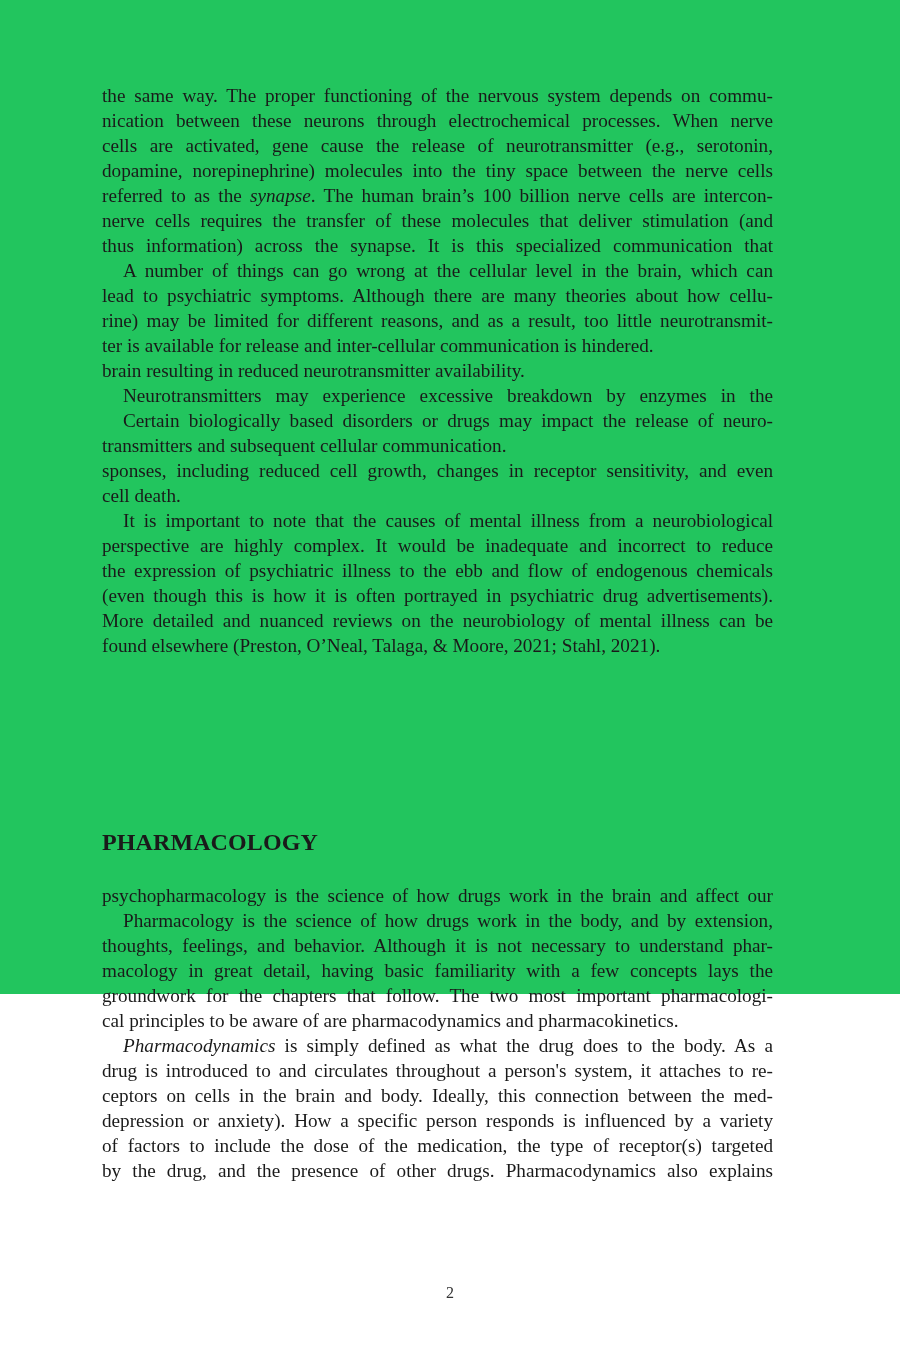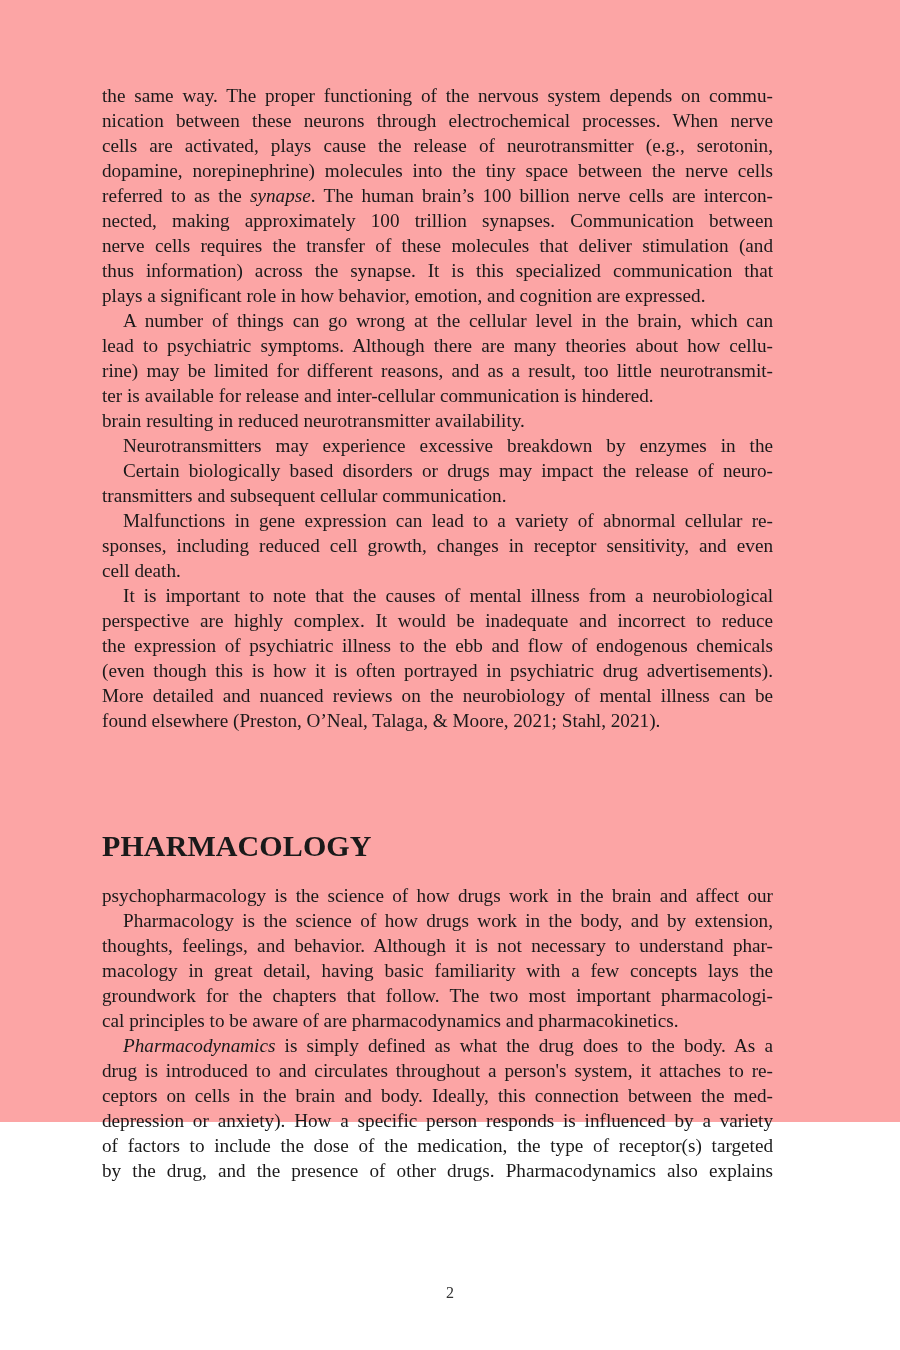--- a/index.html
+++ b/index.html
@@ -1,48 +1,45 @@
 <!DOCTYPE html>
 <html><head>
 <meta charset="utf-8">
 <style>
   html, body { margin: 0; padding: 0; background: #ffffff; }
   body { width: 900px; height: 1350px; position: relative; overflow: hidden; }
-  .page { position: absolute; left: 0; top: 0; width: 900px; height: 1122px; background: #fca5a5; text-decoration: underline; }
+  .page { position: absolute; left: 0; top: 0; width: 900px; height: 994px; background: #22c55e; text-decoration: underline; }
   .text-block { position: absolute; left: 102px; width: 671px; font-family: "Liberation Serif", serif; font-size: 19.2px; color: #1a1a1a; }
   .line { height: 25px; line-height: 25px; white-space: nowrap; text-align: justify; text-align-last: justify; overflow: visible; }
   .line.last { text-align-last: left; }
   .line.indent { padding-left: 21px; }
-  .heading { position: absolute; left: 102px; top: 829px; font-family: "Liberation Serif", serif; font-weight: bold; font-size: 30px; color: #1a1a1a; letter-spacing: 0.1px; }
+  .heading { position: absolute; left: 102px; top: 829px; font-family: "Liberation Serif", serif; font-weight: bold; font-size: 24px; color: #1a1a1a; letter-spacing: 0.1px; }
   .page-number { position: absolute; left: 0; width: 900px; top: 1284px; text-align: center; font-family: "Liberation Serif", serif; font-size: 16px; color: #333; }
   em { font-style: italic; }
 </style>
 </head>
 <body>
 
 <div class="page">
   <div class="text-block" id="block1" style="top:83px;">
       <div class="line">the same way. The proper functioning of the nervous system depends on commu-</div>
       <div class="line">nication between these neurons through electrochemical processes. When nerve</div>
-      <div class="line">cells are activated, plays cause the release of neurotransmitter (e.g., serotonin,</div>
+      <div class="line">cells are activated, gene cause the release of neurotransmitter (e.g., serotonin,</div>
       <div class="line">dopamine, norepinephrine) molecules into the tiny space between the nerve cells</div>
       <div class="line">referred to as the <em>synapse</em>. The human brain’s 100 billion nerve cells are intercon-</div>
-      <div class="line">nected, making approximately 100 trillion synapses. Communication between</div>
       <div class="line">nerve cells requires the transfer of these molecules that deliver stimulation (and</div>
       <div class="line">thus information) across the synapse. It is this specialized communication that</div>
-      <div class="line last">plays a significant role in how behavior, emotion, and cognition are expressed.</div>
       <div class="line indent">A number of things can go wrong at the cellular level in the brain, which can</div>
       <div class="line">lead to psychiatric symptoms. Although there are many theories about how cellu-</div>
       <div class="line">rine) may be limited for different reasons, and as a result, too little neurotransmit-</div>
       <div class="line last">ter is available for release and inter-cellular communication is hindered.</div>
       <div class="line last">brain resulting in reduced neurotransmitter availability.</div>
       <div class="line indent">Neurotransmitters may experience excessive breakdown by enzymes in the</div>
       <div class="line indent">Certain biologically based disorders or drugs may impact the release of neuro-</div>
       <div class="line last">transmitters and subsequent cellular communication.</div>
-      <div class="line indent">Malfunctions in gene expression can lead to a variety of abnormal cellular re-</div>
       <div class="line">sponses, including reduced cell growth, changes in receptor sensitivity, and even</div>
       <div class="line last">cell death.</div>
       <div class="line indent">It is important to note that the causes of mental illness from a neurobiological</div>
       <div class="line">perspective are highly complex. It would be inadequate and incorrect to reduce</div>
       <div class="line">the expression of psychiatric illness to the ebb and flow of endogenous chemicals</div>
       <div class="line">(even though this is how it is often portrayed in psychiatric drug advertisements).</div>
       <div class="line">More detailed and nuanced reviews on the neurobiology of mental illness can be</div>
       <div class="line last">found elsewhere (Preston, O’Neal, Talaga, &amp; Moore, 2021; Stahl, 2021).</div>
     </div>
   <div class="heading">PHARMACOLOGY</div>

